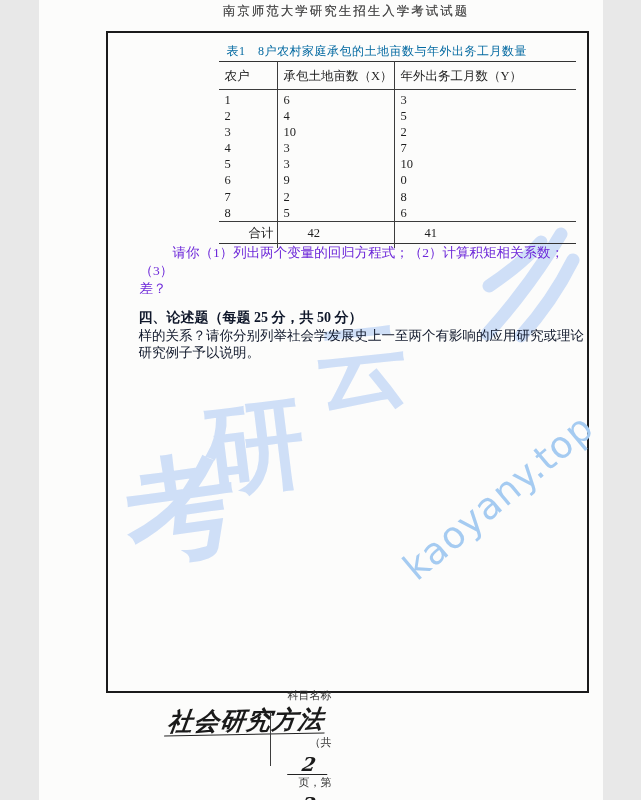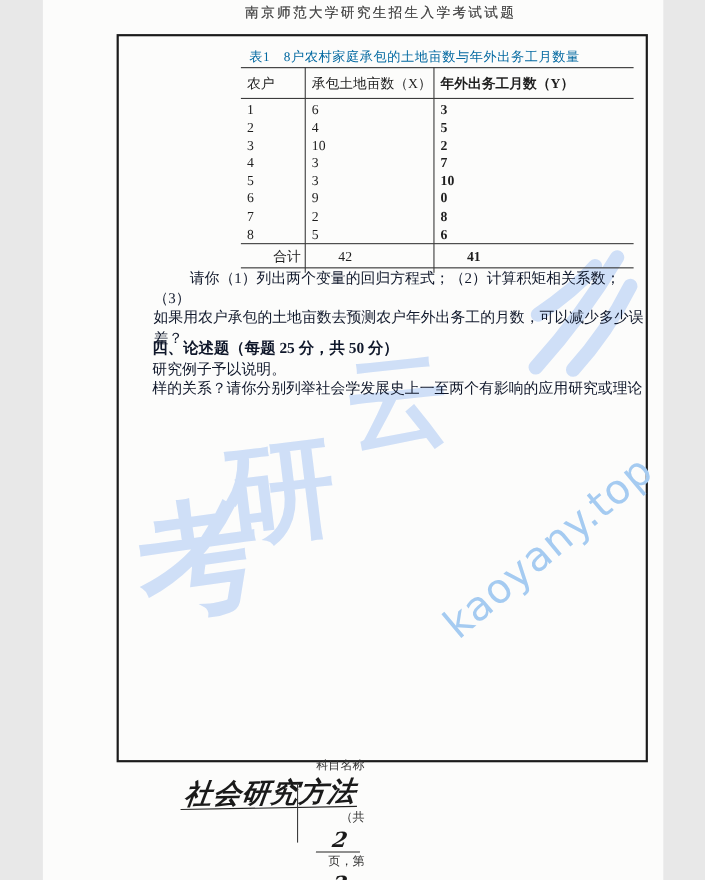--- a/index.html
+++ b/index.html
@@ -42,28 +42,28 @@
     letter-spacing:.5px; z-index:2; color:#0369a1;
   }
   .tbl { position:absolute; left:180px; top:61px; width:357px; height:181px;
          border-top:1.5px solid #333; border-bottom:1.5px solid #333; z-index:2;
          font-size:12.5px; color:#1e1e1e; }
   .tbl .vline { position:absolute; top:-1px; bottom:-5px; width:1.2px; background:#3c3c3c; }
   .tbl .v1 { left:58px; } .tbl .v2 { left:175px; }
   .tbl .hline { position:absolute; left:0; right:0; height:1.2px; background:#3c3c3c; }
   .tbl .h1 { top:27px; } .tbl .h2 { top:159px; }
   .cell { position:absolute; white-space:nowrap;text-align:center; }
-  .c1 { left:6px; } .c2 { left:65px; } .c3 { left:182px;font-weight:bold; }
+  .c1 { left:6px; } .c2 { left:65px; } .c3 { left:182px; }
   .thead { position:absolute; top:6px; left:0; right:0; height:21px; }
   .rows { position:absolute; top:30px; left:0; right:0; }
   .trow { position:relative; height:16.1px; line-height:16.1px; }
   .trow-total { position:absolute; top:161px; left:0; right:0; height:20px; line-height:20px;margin-left:24px; }
   
   .q3 { position:absolute; left:101px; top:244px; width:447px;
-        font-size:13.5px; line-height:18.2px; z-index:2; color:#0f172a; }
+        font-size:13.5px; line-height:18.2px; z-index:2; color:#6d28d9; }
   .q3 .indent { text-indent:33px; }
   .sec4 { position:absolute; left:100px; top:309px; width:452px;
           font-size:13.5px; line-height:17.5px; z-index:2; color:#0f172a; }
   .sec4-heading { font-weight:bold; font-size:14px; }
   
   .footer { position:absolute; left:124px; top:688px; z-index:2;
             display:flex; align-items:flex-end; font-size:11px; color:#333;flex-direction:column; }
   .f-print { padding-bottom:4px; white-space:nowrap; }
   .hand { font-family:"DejaVu Serif",serif; font-style:italic; font-weight:bold;
           color:#1a1a1a; border-bottom:1.8px solid #222; text-align:center; }
@@ -150,28 +150,27 @@
     <div class="hline h2"></div>
     <div class="trow-total">
       <span class="cell c1">合计</span>
       <span class="cell c2">42</span>
       <span class="cell c3">41</span>
     </div>
   </div>
 
   <div class="q3">
     <div class="indent">请你（1）列出两个变量的回归方程式；（2）计算积矩相关系数；（3）</div>
-    <div>如果用农户承包的土地亩数去预测农户年外出务工的月数，可以减少多少误</div>
     <div>差？</div>
   </div>
 
   <div class="sec4">
     <div class="sec4-heading">四、论述题（每题 25 分，共 50 分）</div>
+    <div>样的关系？请你分别列举社会学发展史上一至两个有影响的应用研究或理论</div>
     <div>研究例子予以说明。</div>
-    <div>样的关系？请你分别列举社会学发展史上一至两个有影响的应用研究或理论</div>
   </div>
 
   <div class="footer">
     <span class="f-print">科目名称</span>
     <span class="hand hand-subject">社会研究方法</span>
     <span class="f-print">（共</span>
     <span class="hand hand-num">2</span>
     <span class="f-print">页，第</span>
     <span class="hand hand-num">2</span>
     <span class="f-print">页）</span>

